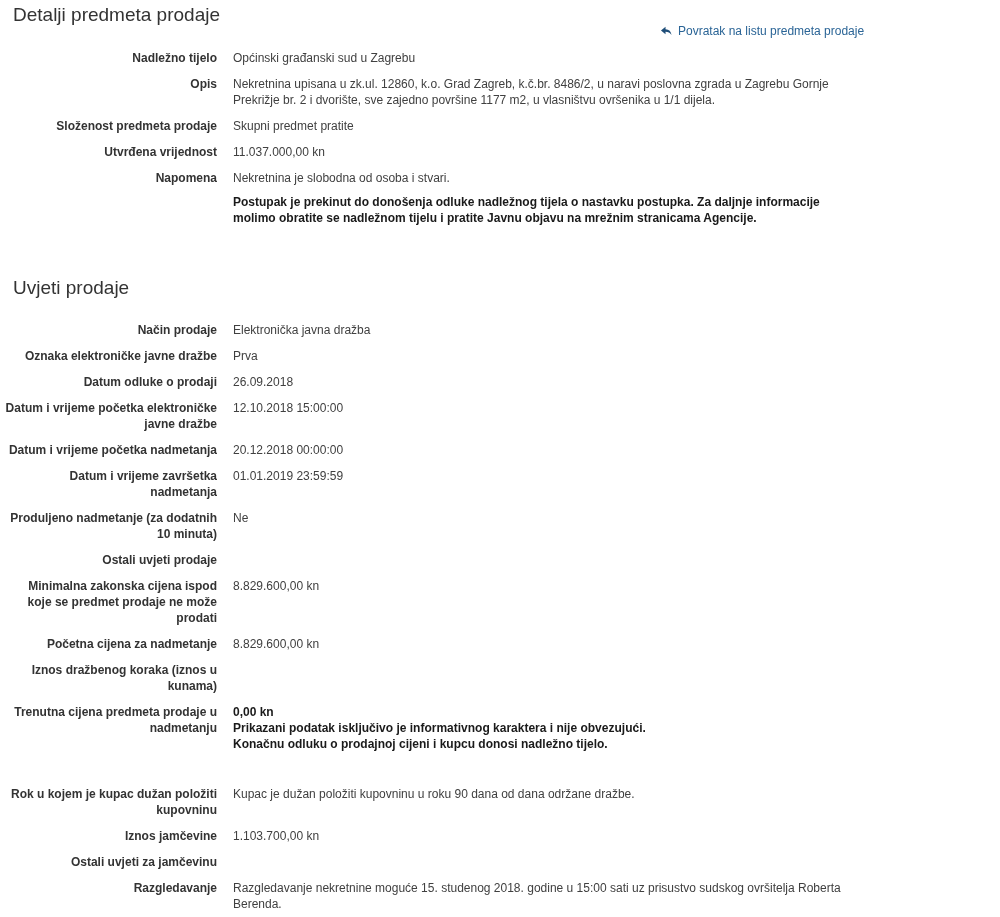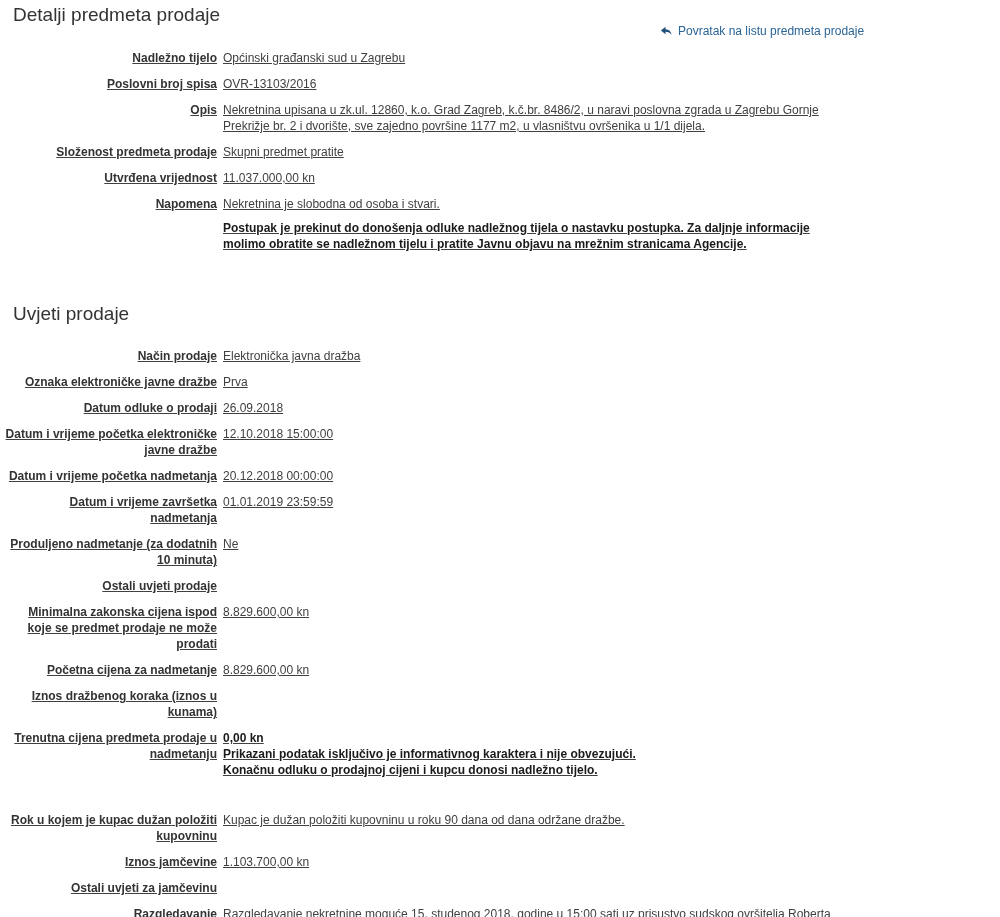--- a/index.html
+++ b/index.html
@@ -17,21 +17,21 @@
     margin:0 0 0 8px;
   }
   .back-link {
     position:absolute; top:20px; left:655px;
     color:#2a6496; text-decoration:none; font-size:12px; line-height:14px;
     display:inline-flex; align-items:center; gap:5px; cursor:pointer;
   }
   .back-link svg { display:block; }
 
   .rows { margin-top:17px; }
-  .row { display:grid; grid-template-columns:212px 1fr; column-gap:6px; padding:5px 0;text-decoration:underline; }
+  .row { display:grid; grid-template-columns:212px 1fr; column-gap:16px; padding:5px 0; }
   .lbl { text-align:right; font-weight:700; color:#333; }
   .val { color:#404040; max-width:620px; }
   .val.bold { font-weight:700; color:#1a1a1a; }
   .note { font-weight:700; color:#1a1a1a; max-width:620px; margin-top:8px; }
   .note2 { font-weight:700; color:#1a1a1a; max-width:620px; }
   .row.spaced { margin-bottom:24px; }
 
   .section2 { margin-top:46px; }
   .section2 .rows { margin-top:18px; }
 </style>
@@ -49,24 +49,20 @@
         </svg>
       </span>
       <span>Povratak na listu predmeta prodaje</span>
     </a>
   </div>
 
   <div class="rows">
     <div class="row">
       <div class="lbl">Nadležno tijelo</div>
       <div class="val">Općinski građanski sud u Zagrebu</div>
-    </div>
-    <div class="row">
-      <div class="lbl">Poslovni broj spisa</div>
-      <div class="val">OVR-13103/2016</div>
     </div>
     <div class="row">
       <div class="lbl">Opis</div>
       <div class="val">Nekretnina upisana u zk.ul. 12860, k.o. Grad Zagreb, k.č.br. 8486/2, u naravi poslovna zgrada u Zagrebu Gornje Prekrižje br. 2 i dvorište, sve zajedno površine 1177 m2, u vlasništvu ovršenika u 1/1 dijela.</div>
     </div>
     <div class="row">
       <div class="lbl">Složenost predmeta prodaje</div>
       <div class="val">Skupni predmet pratite</div>
     </div>
     <div class="row">

